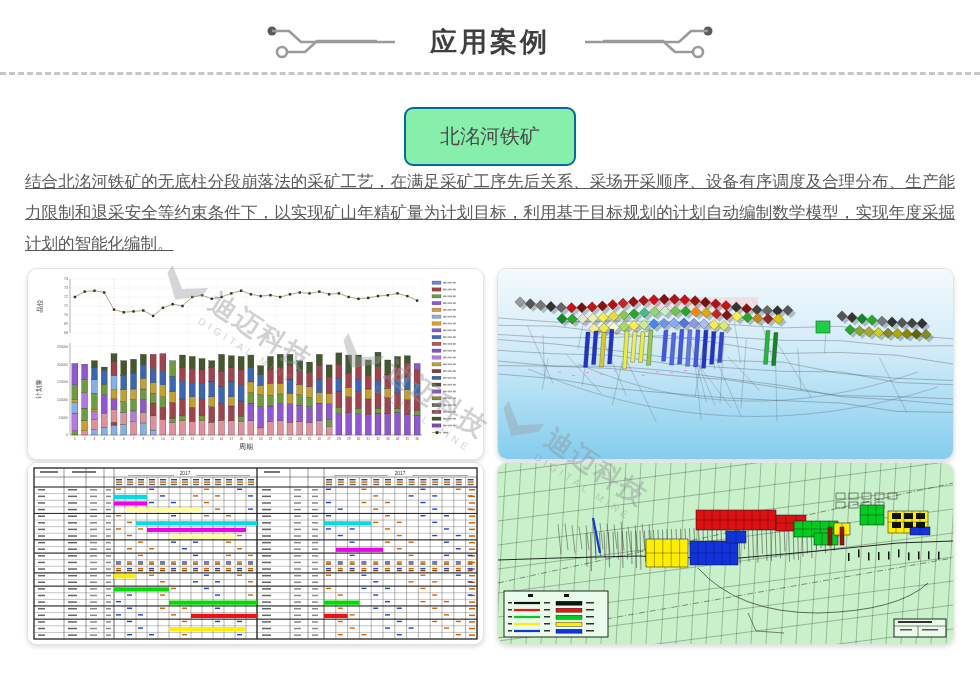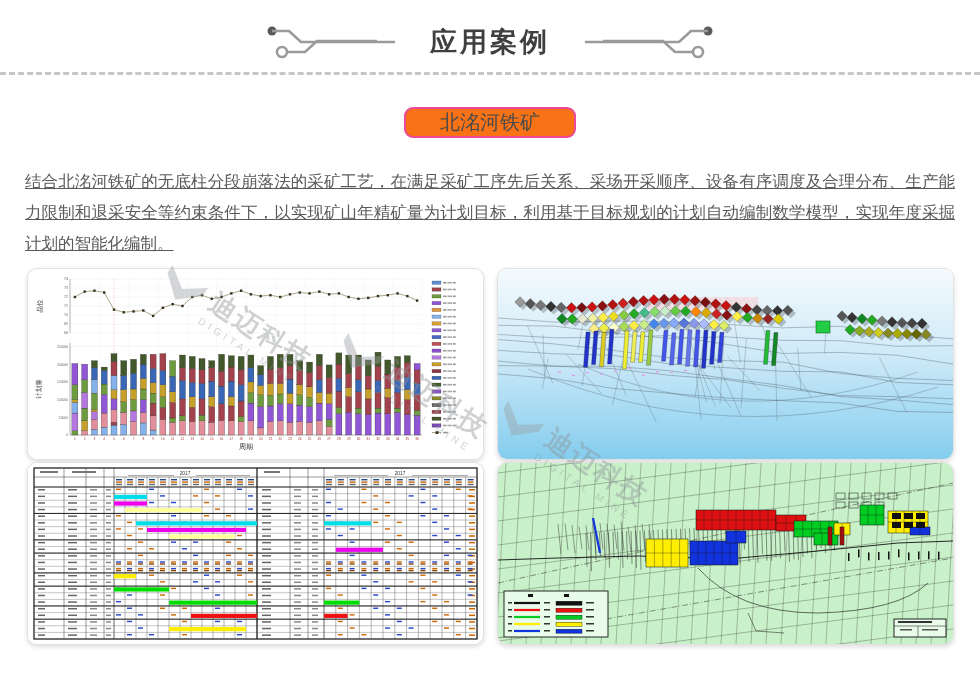--- a/index.html
+++ b/index.html
@@ -3,22 +3,22 @@
 <meta charset="utf-8">
 <style>
   html,body{margin:0;padding:0;}
   body{width:980px;height:673px;background:#ffffff;position:relative;overflow:hidden;
        font-family:"Liberation Sans","DejaVu Sans",sans-serif;}
   .hdr{position:absolute;top:22px;left:0;width:980px;display:flex;justify-content:center;align-items:center;gap:15px;}
   .hdr h1{font-size:27px;color:#3f3f3f;font-weight:bold;margin:0;letter-spacing:3px;}
   .orn{width:150px;height:40px;}
   .orn.right{transform:scaleX(-1);}
   .divider{position:absolute;top:72px;left:0;width:980px;height:0;border-top:3px dashed #c7c7c7;}
-  .case{position:absolute;top:107px;left:50%;transform:translateX(-50%);border:2px solid #ec4899;
-        border-radius:9px;padding:0 34px;font-size:20px;color:#4a4a4a;background:#f97316;}
+  .case{position:absolute;top:107px;left:50%;transform:translateX(-50%);border:2px solid #0369a1;
+        border-radius:9px;padding:14px 34px;font-size:20px;color:#4a4a4a;background:#86efac;}
   .desc{position:absolute;top:166px;left:25px;width:930px;font-size:16.5px;color:#5a5a5a;
         line-height:31px;text-align:justify;margin:0;text-decoration:underline;}
   .panel{position:absolute;border-radius:10px;overflow:hidden;border:1px solid #e2e2e2;
          box-shadow:0 2px 5px rgba(0,0,0,.14);margin:0;background:#fff;}
   #f1{left:27px;top:268px;width:455px;height:190px;}
   #f2{left:497px;top:268px;width:455px;height:190px;}
   #f3{left:27px;top:462px;width:455px;height:181px;}
   #f4{left:497px;top:462px;width:455px;height:181px;}
   .panel svg{display:block;}
   svg text{font-family:"Liberation Sans","DejaVu Sans",sans-serif;}

